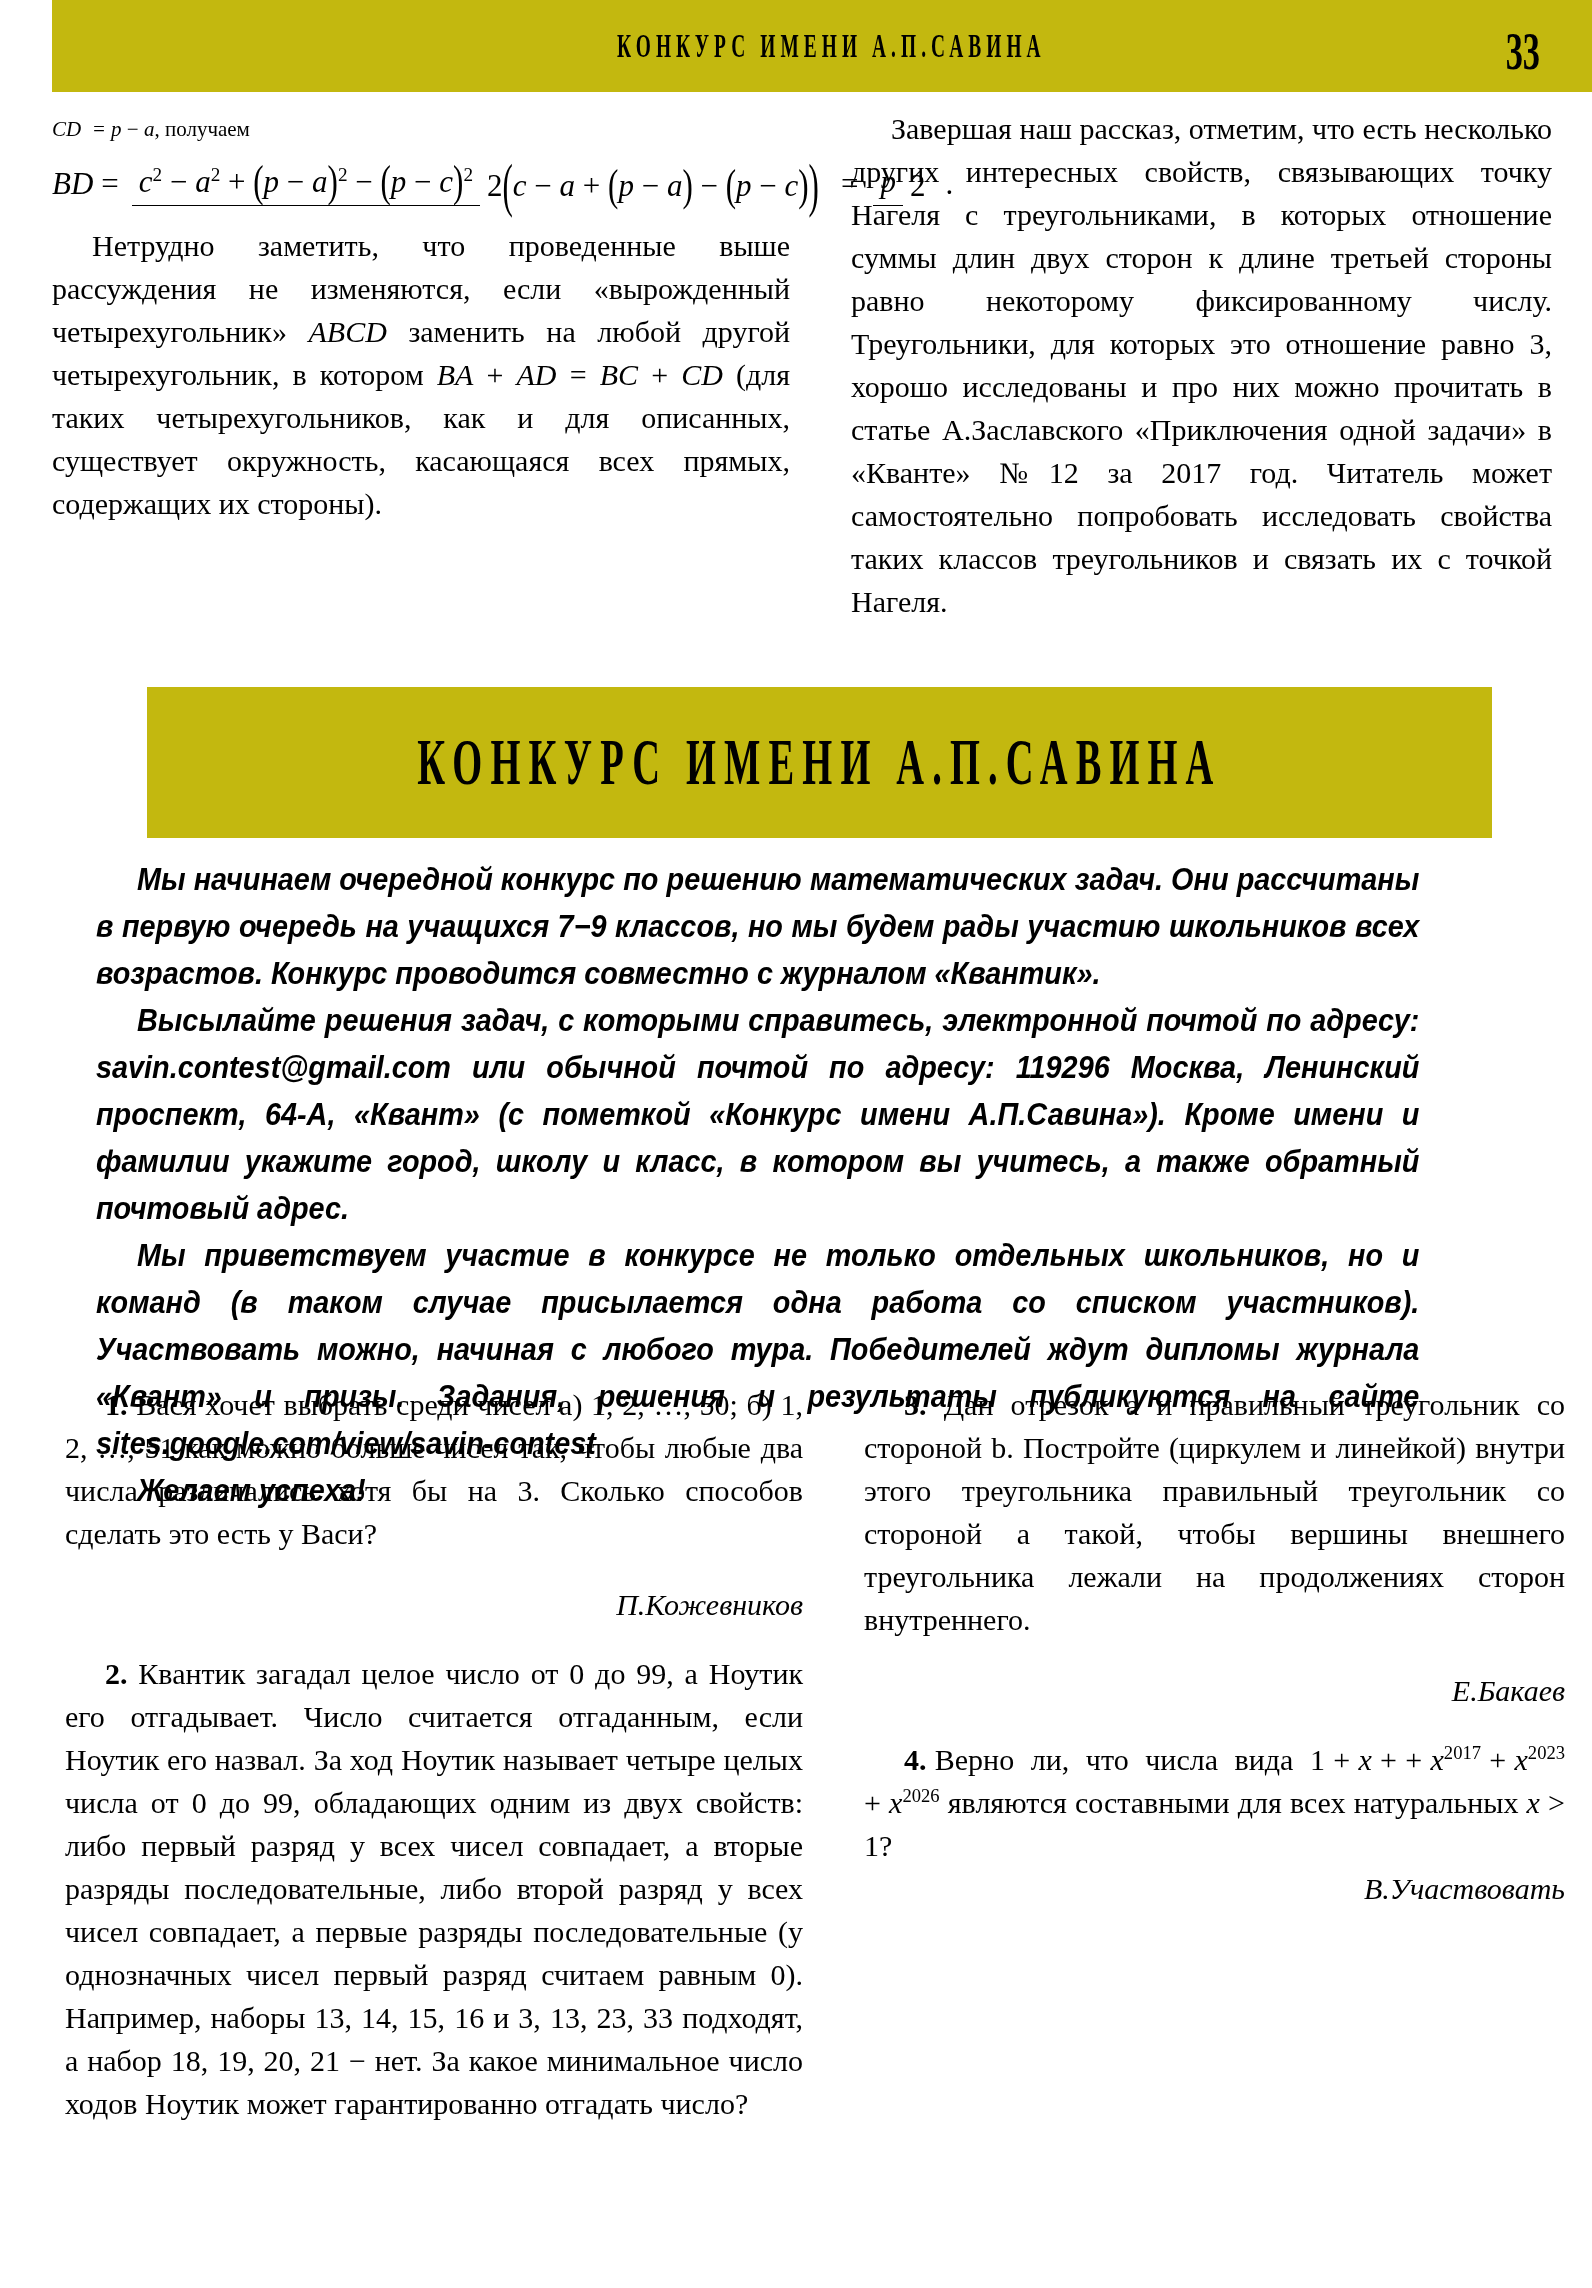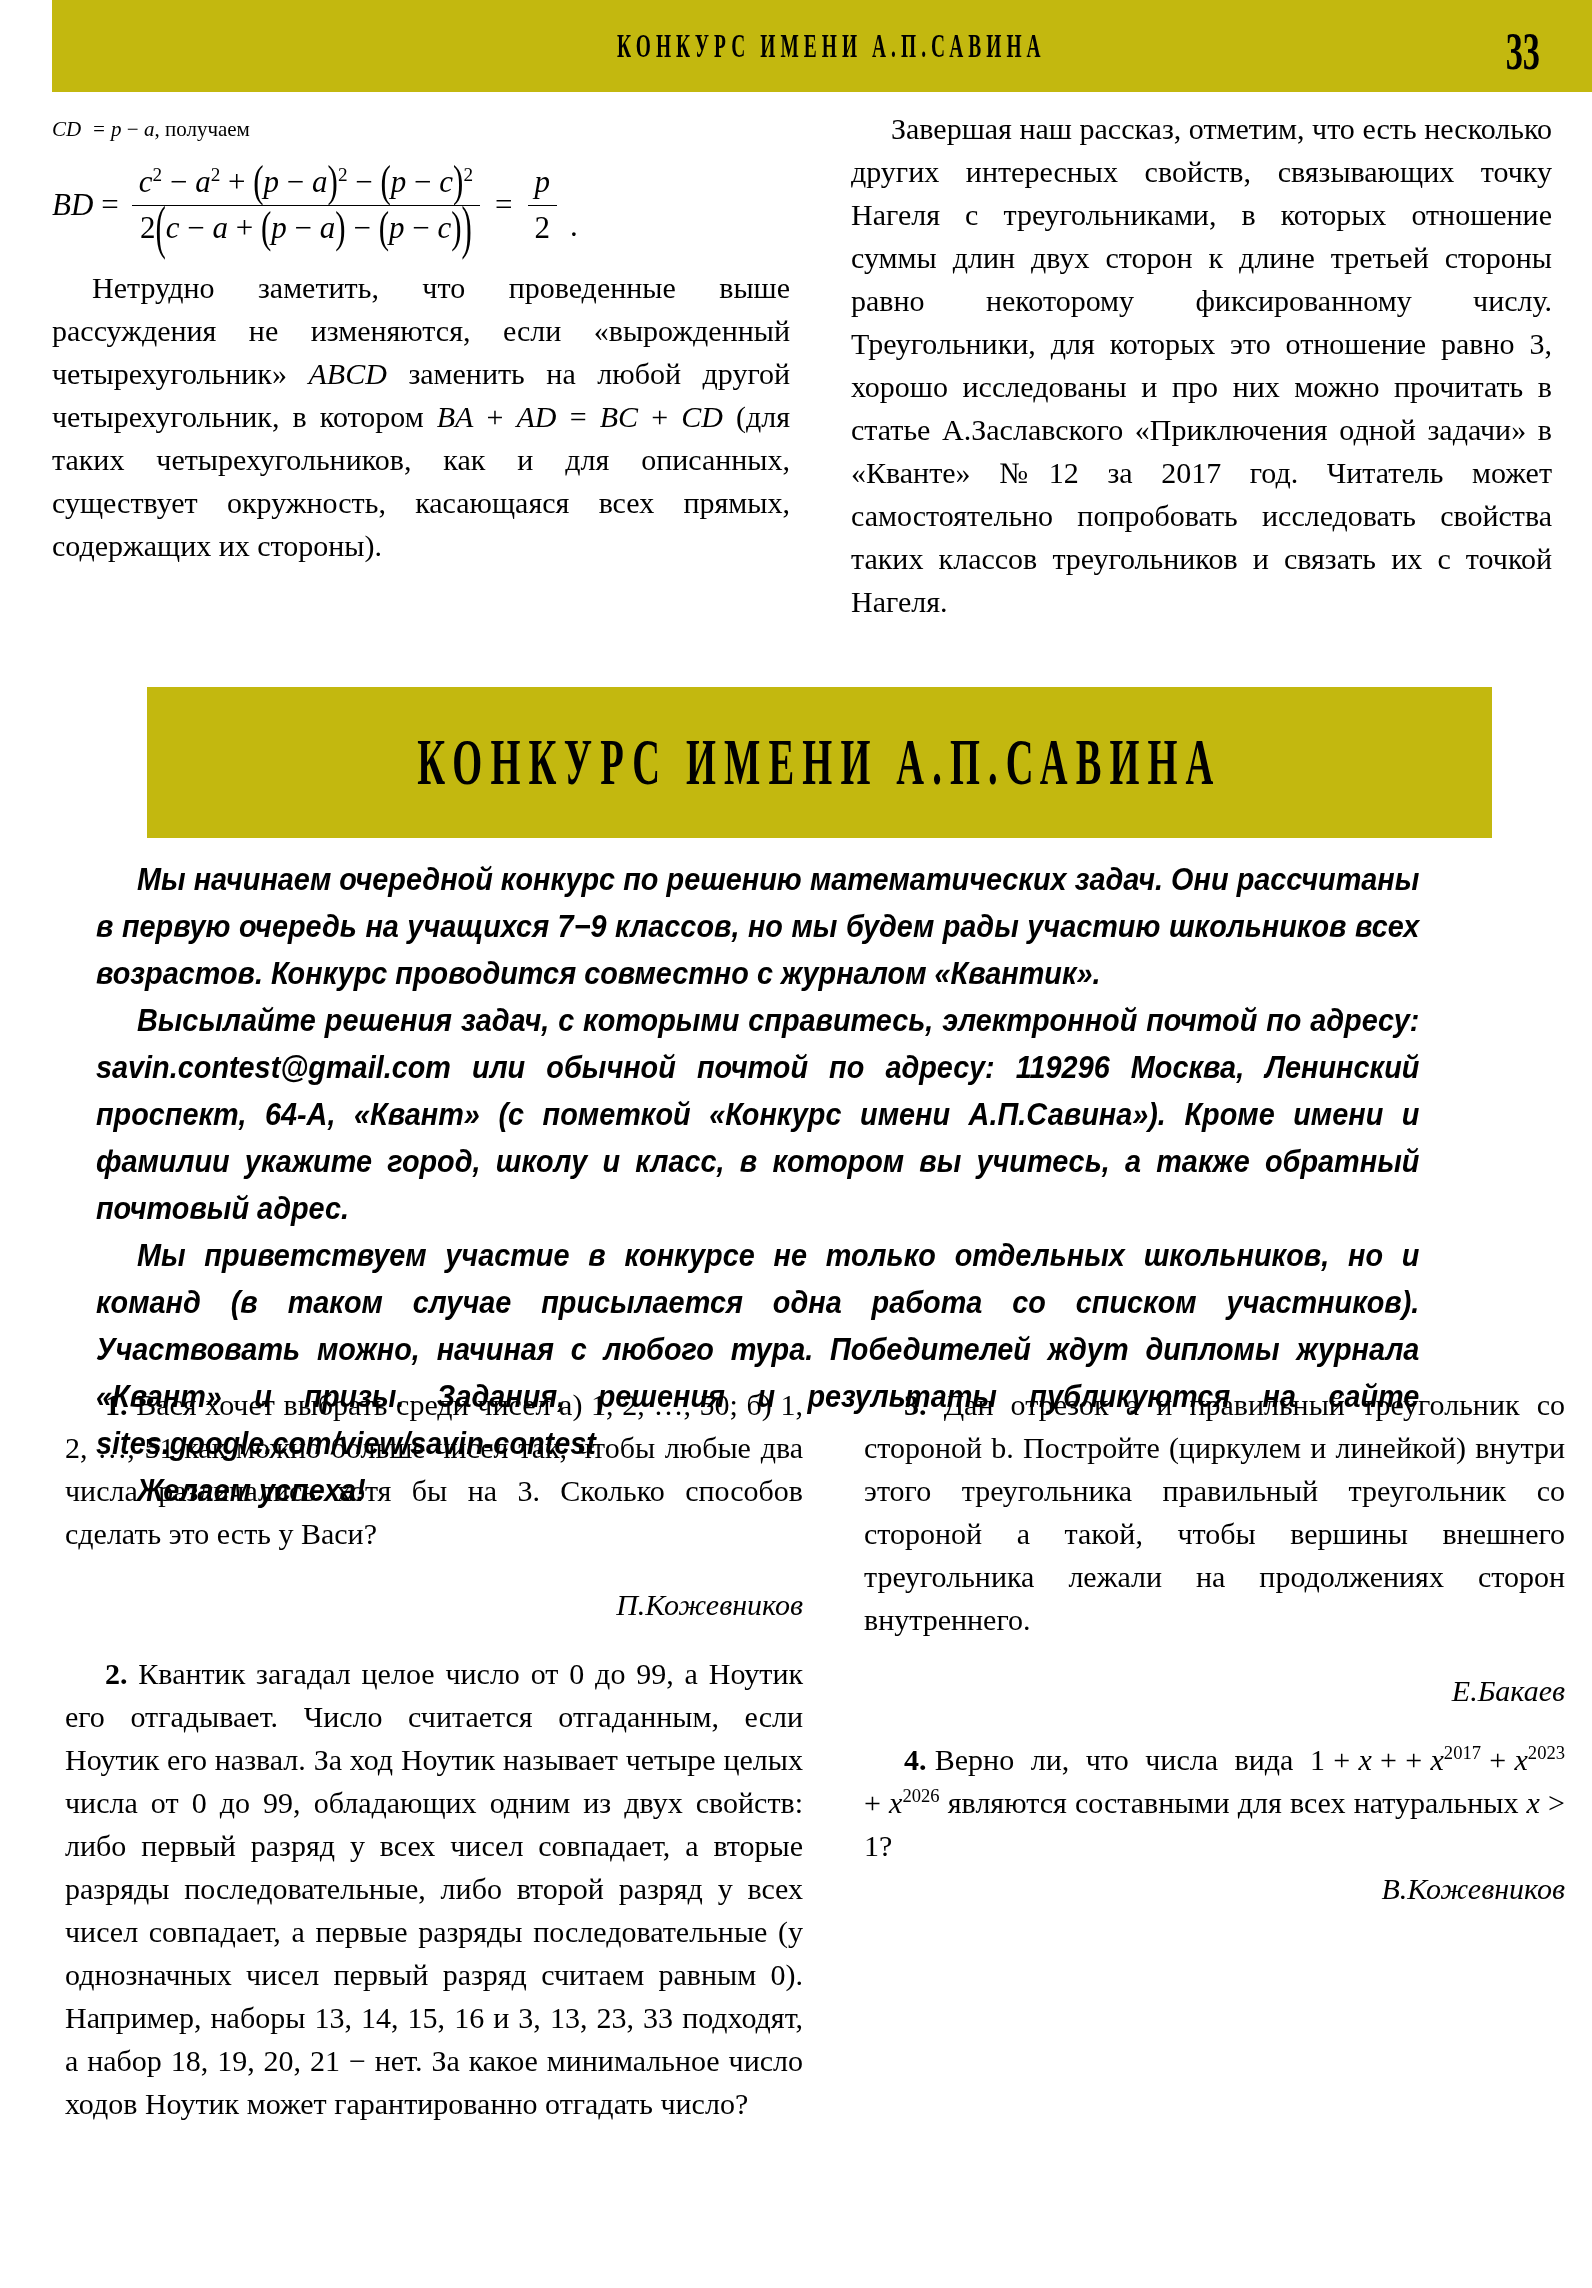--- a/index.html
+++ b/index.html
@@ -90,21 +90,21 @@
   }
   .eq-display {
     margin: 14px 0 18px 0;
     display: flex;
     align-items: center;
     font-size: 31px;
     white-space: nowrap;
   }
   .frac {
     display: inline-flex;
-    flex-direction: column;
+    flex-direction: row;
     align-items: center;
     vertical-align: middle;
     margin: 0 5px;
   }
   .frac .num {
     padding: 0 7px 3px 7px;
     border-bottom: 1.6px solid #000;
     line-height: 1.25;
     white-space: nowrap;
   }
@@ -291,16 +291,16 @@
       <span>Дан отрезок a и правильный треугольник со стороной b. Постройте (циркулем и линейкой) внутри этого треугольника правильный треугольник со стороной a такой, чтобы вершины внешнего треугольника лежали на продолжениях сторон внутреннего.</span>
     </p>
     <p class="author">Е.Бакаев</p>
 
     <p class="prob tight">
       <span class="prob-num">4.</span>
       <span>Верно&nbsp; ли,&nbsp; что&nbsp; числа&nbsp; вида&nbsp; 1&nbsp;+&nbsp;<span class="mathit">x</span>&nbsp;+</span>
       <span>+&nbsp;<span class="mathit">x</span><sup class="exp">2017</sup> + <span class="mathit">x</span><sup class="exp">2023</sup> + <span class="mathit">x</span><sup class="exp">2026</sup></span>
       <span>являются составными для всех натуральных <span class="mathit">x</span> &gt; 1?</span>
     </p>
-    <p class="author tight-top">В.Кожевников</p>
+    <p class="author tight-top">В.Участвовать</p>
   </div>
 </div>
 
 
 </body></html>

